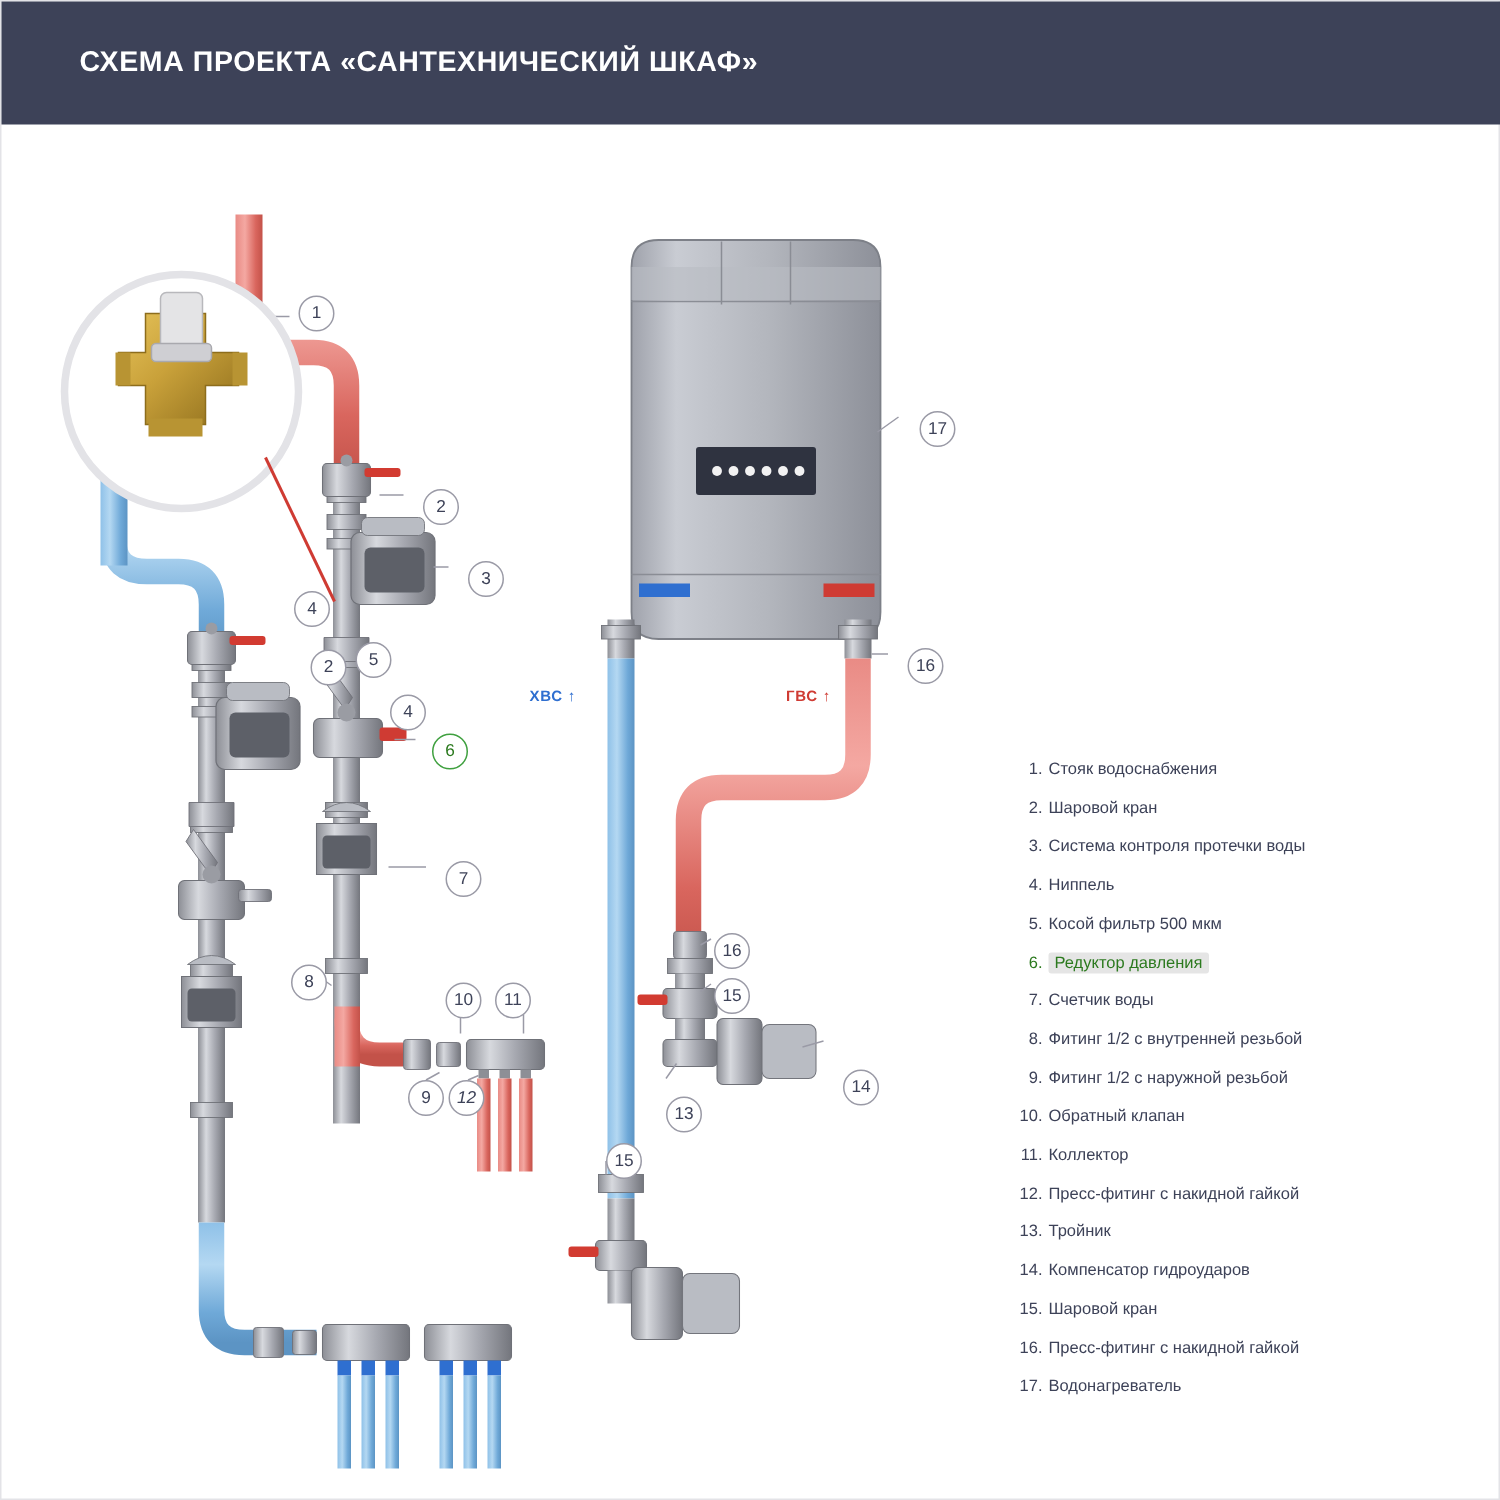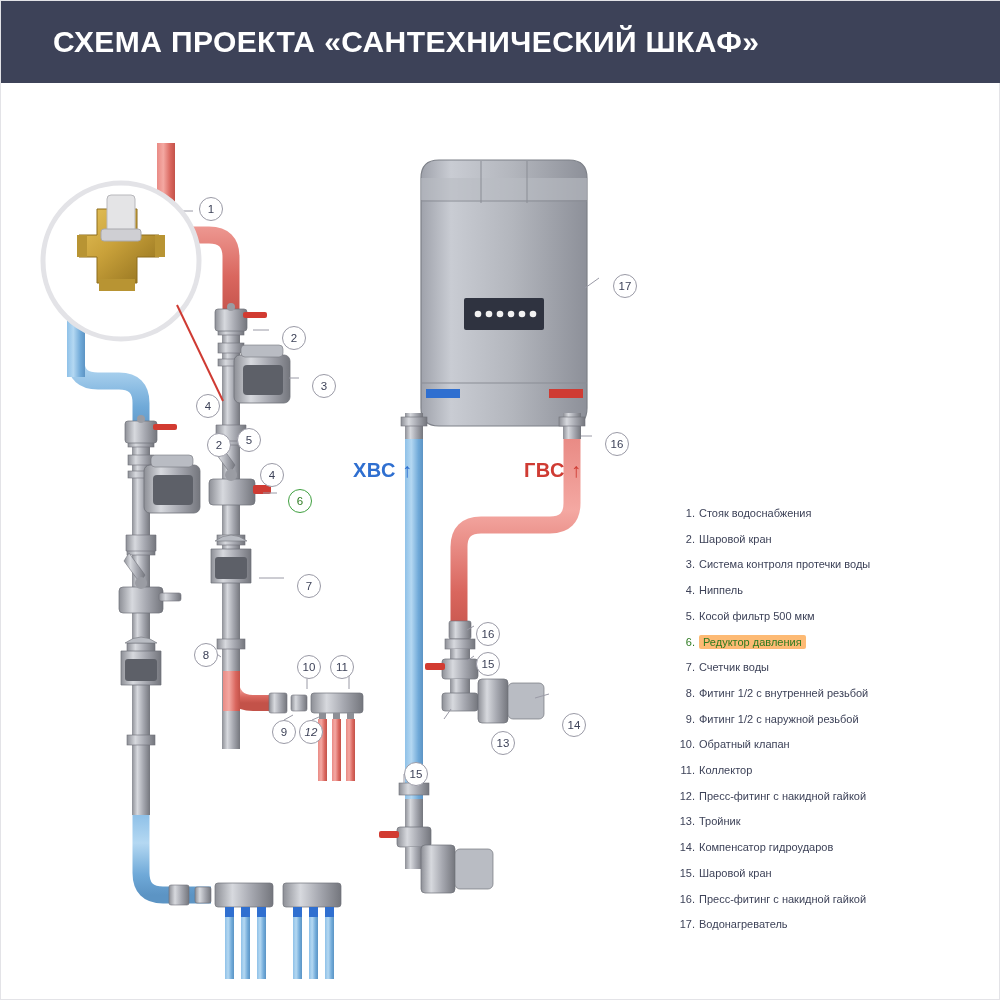--- a/index.html
+++ b/index.html
@@ -18,21 +18,21 @@
   }
   
   .header{
     position:absolute;left:0;top:0;width:1000px;height:82px;
     background:#3d4258;
     display:flex;align-items:center;
   }
   .header h1{
     margin:0;padding-left:52px;
     color:#ffffff;
-    font-size:30px;
+    font-size:19px;
     font-weight:bold;
     letter-spacing:.4px;
   }
   
   .spec{
     position:absolute;left:672px;top:500px;width:300px;
   }
   .spec-title{
     color:#3d4258;font-size:17px;font-weight:bold;margin-bottom:18px;
     letter-spacing:.3px;
@@ -46,36 +46,36 @@
     font-size:11px;color:#3d4258;
     line-height:25.7px;
     white-space:nowrap;
   }
   .spec li::before{
     content:counter(spec) ".";
     position:absolute;left:-26px;width:22px;text-align:right;
     color:#3d4258;
   }
   .spec li.hl span{
-    background:#fdba74;color:#2c7a1f;padding:1px 4px;border-radius:2px;
+    background:#e5e5e5;color:#2c7a1f;padding:1px 4px;border-radius:2px;
   }
   .spec li.hl::before{color:#2c7a1f;}
   
   .diagram{position:absolute;left:0;top:82px;width:672px;height:918px;}
   .callout{
     position:absolute;
     width:24px;height:24px;border-radius:50%;
     border:1px solid #9a9aa6;background:#fff;
     color:#3d4258;font-size:11.5px;
     display:flex;align-items:center;justify-content:center;
     box-sizing:border-box;
   }
   .callout.green{border-color:#3fa03f;color:#2c7a1f;}
   .label{
-    position:absolute;font-size:20px;font-weight:bold;letter-spacing:.5px;
+    position:absolute;font-size:10px;font-weight:bold;letter-spacing:.5px;
   }
   .label.cold{color:#2f6fd0;}
   .label.hot{color:#cf3b33;}
 </style>
 </head>
 <body>
 
 <div id="page">
 
   <div class="header">
@@ -370,21 +370,21 @@
     <div class="callout" style="left:193px;top:560px;">8</div>
     <div class="callout" style="left:296px;top:572px;">10</div>
     <div class="callout" style="left:329px;top:572px;">11</div>
     <div class="callout" style="left:271px;top:637px;">9</div>
     <div class="callout" style="left:298px;top:637px;font-style:italic;">12</div>
     <div class="callout" style="left:612px;top:191px;">17</div>
     <div class="callout" style="left:604px;top:349px;">16</div>
     <div class="callout" style="left:475px;top:539px;">16</div>
     <div class="callout" style="left:475px;top:569px;">15</div>
     <div class="callout" style="left:561px;top:630px;">14</div>
-    <div class="callout" style="left:443px;top:648px;margin-left:47px;">13</div>
+    <div class="callout" style="left:443px;top:648px;">13</div>
     <div class="callout" style="left:403px;top:679px;">15</div>
   </div>
 
   <div class="spec">
     <ol>
       <li><span>Стояк водоснабжения</span></li>
       <li><span>Шаровой кран</span></li>
       <li><span>Система контроля протечки воды</span></li>
       <li><span>Ниппель</span></li>
       <li><span>Косой фильтр 500 мкм</span></li>

